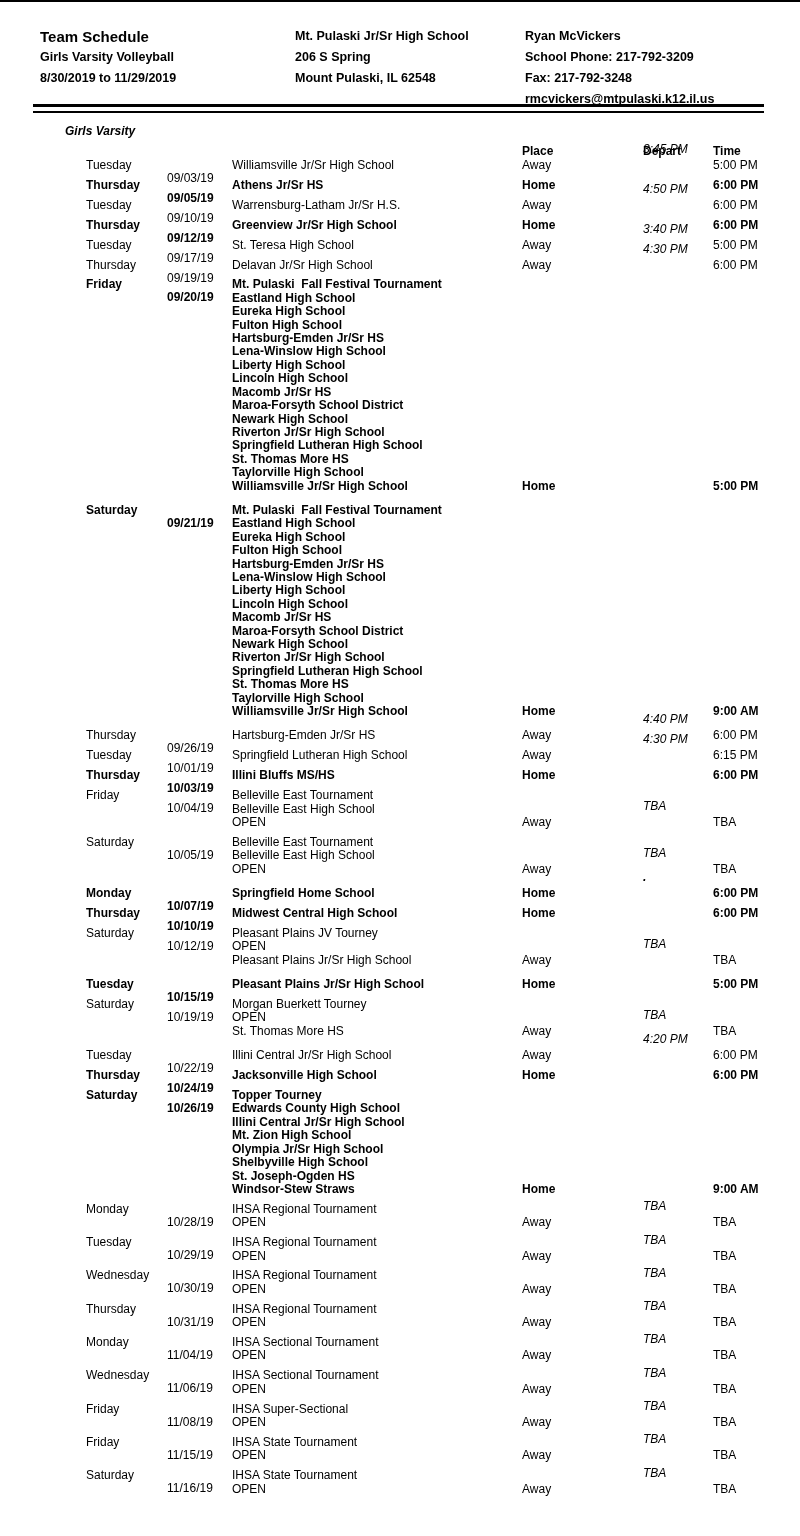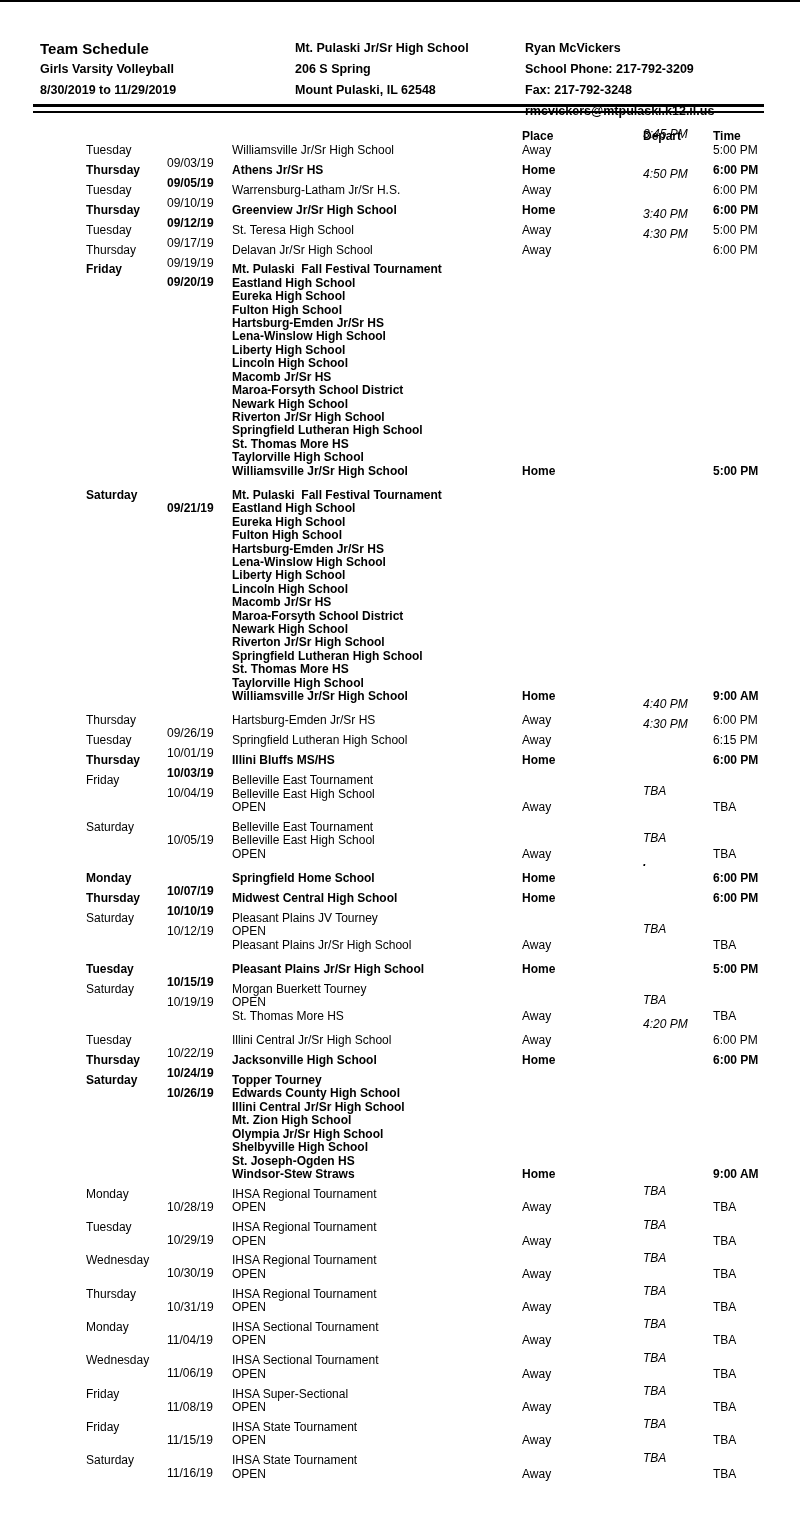--- a/index.html
+++ b/index.html
@@ -9,21 +9,21 @@
     margin:0 auto;
     background:#ffffff;
     color:#000;
     font-family:"Liberation Sans","DejaVu Sans",sans-serif;
     overflow:hidden;
   }
   .top-rule { position:absolute; top:0; left:0; width:100%; height:2px; background:#000; }
 
   
   .hdr { position:absolute; top:22px; left:0; width:100%; }
-  .hcol { position:absolute; top:16px; font-weight:bold; font-size:12.5px; line-height:21px; }
+  .hcol { position:absolute; top:4px; font-weight:bold; font-size:12.5px; line-height:21px; }
   .hcol.left   { left:40px;  }
   .hcol.center { left:295px; }
   .hcol.right  { left:525px; }
   .h-title { font-size:15px; font-weight:bold; line-height:21px; }
 
   .double-rule { position:absolute; top:104px; left:33px; right:36px; }
   .double-rule .thick { height:3px; background:#000; }
   .double-rule .sp    { height:4px; }
   .double-rule .thin  { height:2px; background:#000; }
 
@@ -72,20 +72,21 @@
     </div>
   </div>
 
   <div class="double-rule">
     <div class="thick"></div>
     <div class="sp"></div>
     <div class="thin"></div>
   </div>
 
   <div class="main">
+    <div class="team">Girls Varsity</div>
 
     <div class="colheads">
       <span class="ch-place">Place</span>
       <span class="ch-depart">Depart</span>
       <span class="ch-time">Time</span>
     </div>
 
     <div id="rows">
         <div class="row">
           <div class="c-day">Tuesday</div>

